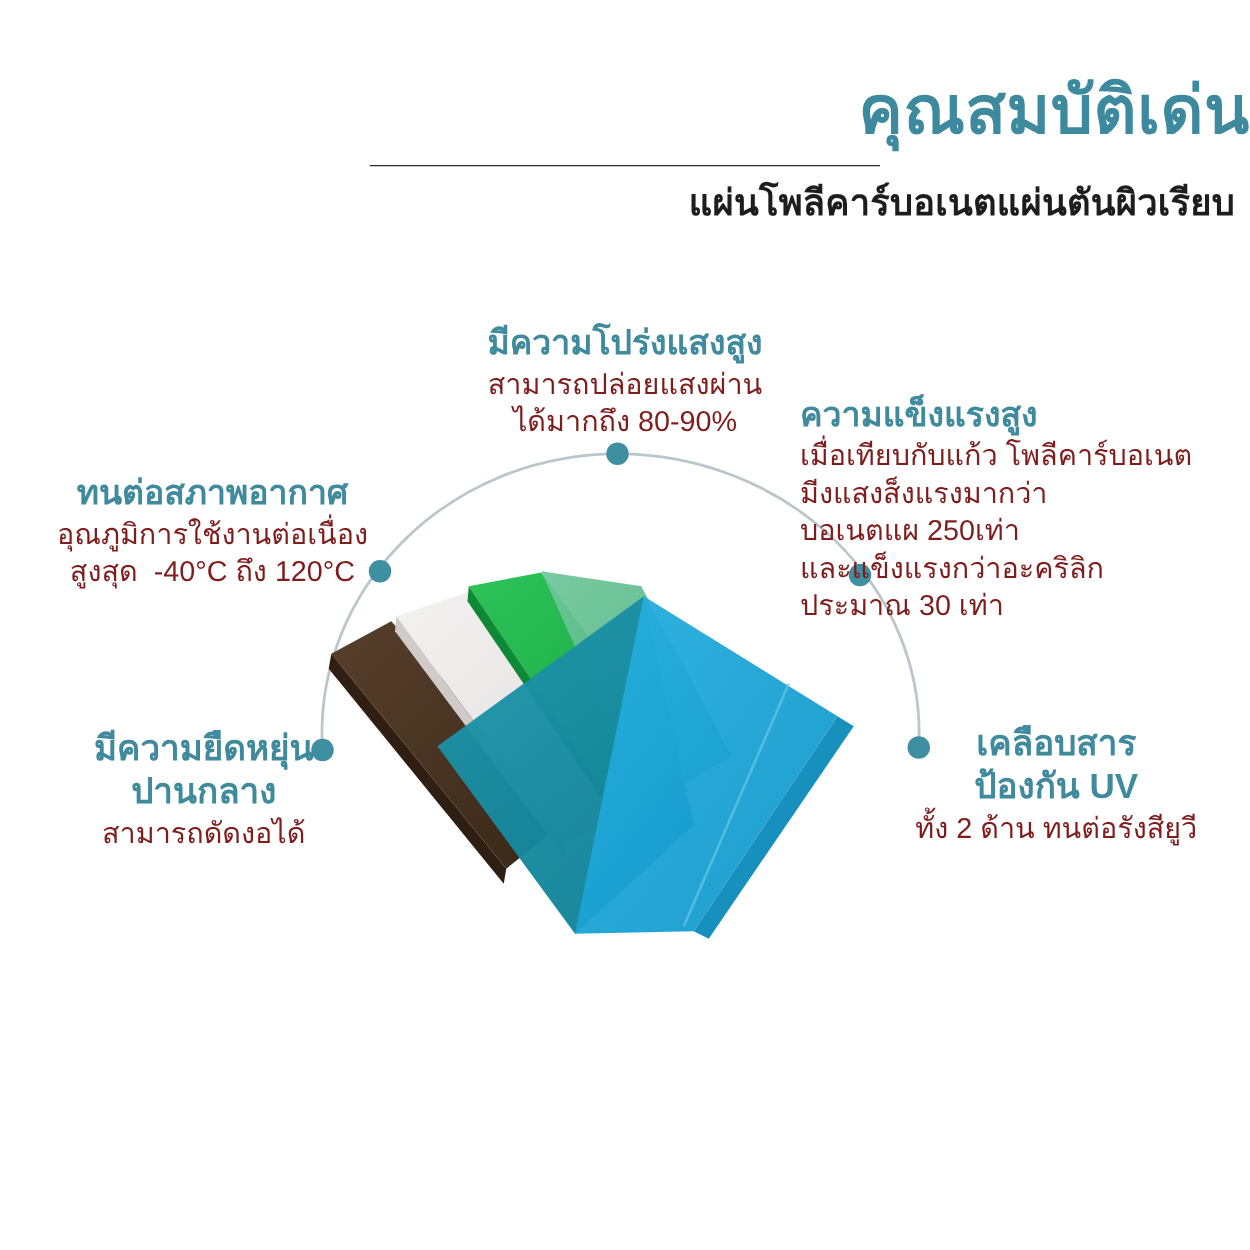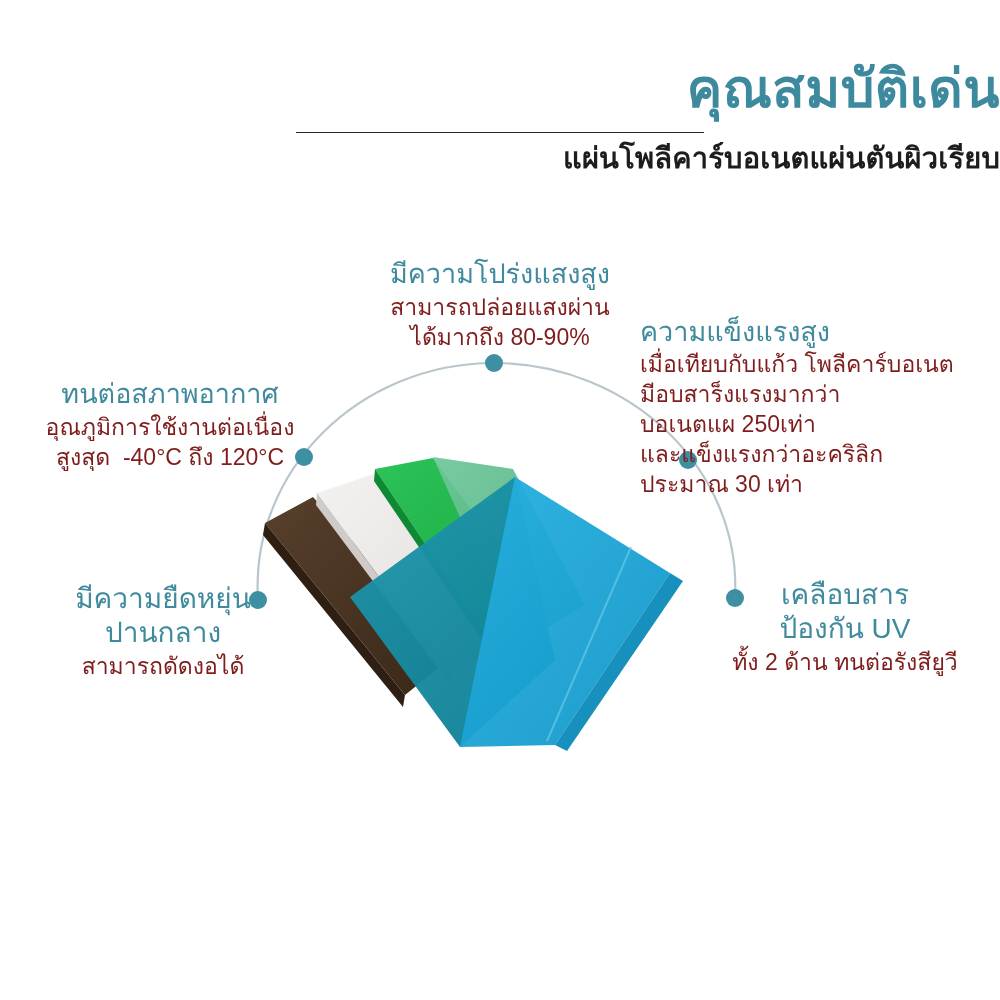--- a/index.html
+++ b/index.html
@@ -41,21 +41,21 @@
     width: 408px;
     height: 0;
     border-top: 1.6px solid #2b2b2b;
     margin: 11px auto 7px auto;
   }
   .subtitle {
     font-size: 29px;
     font-weight: bold;
     color: #1d1d1d;
     line-height: 1.25;
-    margin: 0;
+    margin: 12px;
     letter-spacing: 0.2px;
   }
 
   
   .arc-layer {
     position: absolute;
     left: 0;
     top: 0;
     width: 1000px;
     height: 1000px;
@@ -69,21 +69,21 @@
     top: 455px;
     width: 500px;
     height: 300px;
   }
   .sheets svg { display: block; }
 
   
   .feature { position: absolute; }
   .feature .f-head {
     font-size: 27px;
-    font-weight: normal;
+    font-weight: bold;
     color: #3f8a9d;
     line-height: 1.22;
     margin: 0 0 2px 0;
     white-space: pre-line;
   }
   .feature .f-body {
     font-size: 23px;
     font-weight: normal;
     color: #7f1d1d;
     line-height: 1.30;
@@ -189,21 +189,21 @@
     <div class="f-body">
       <div>สามารถปล่อยแสงผ่าน</div>
       <div>ได้มากถึง 80-90%</div>
     </div>
   </div>
 
   <div class="feature f-right">
     <p class="f-head">ความแข็งแรงสูง</p>
     <div class="f-body">
       <div>เมื่อเทียบกับแก้ว โพลีคาร์บอเนต</div>
-      <div>มีอบสาร็งแรงมากว่า</div>
+      <div>มีงแสงส็งแรงมากว่า</div>
       <div>บอเนตแผ 250เท่า</div>
       <div>และแข็งแรงกว่าอะคริลิก</div>
       <div>ประมาณ 30 เท่า</div>
     </div>
   </div>
 
   <div class="feature f-left">
     <p class="f-head">ทนต่อสภาพอากาศ</p>
     <div class="f-body">
       <div>อุณภูมิการใช้งานต่อเนื่อง</div>

